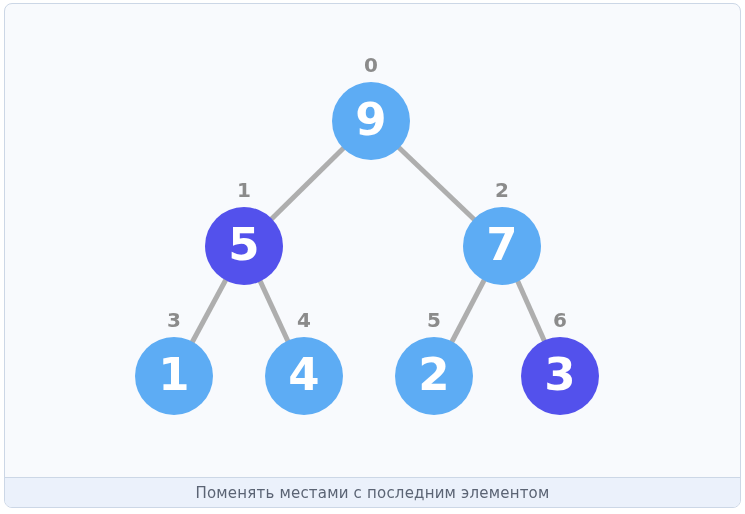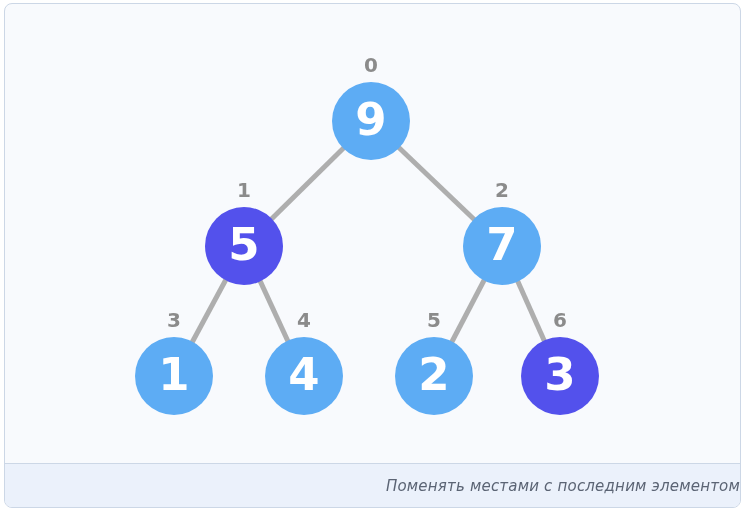--- a/index.html
+++ b/index.html
@@ -45,26 +45,25 @@
     padding-bottom: 3px;
   }
   .node-index-label {
     position: absolute;
     transform: translate(-50%, -100%);
     font-size: 20px;
     font-weight: bold;
     line-height: 1;
   }
   .caption-bar {
-    height: 44px;
+    height: 30px;
     border-top: 1px solid #ccd7e6;
     display: flex;
     align-items: center;
-    justify-content: flex-end;
-    font-style: italic;
+    justify-content: center;
   }
   .caption-text {
     font-size: 15px;
     letter-spacing: 0.2px;
   }
 </style>
 </head>
 <body>
 
 <div class="card" style="background: rgb(248, 250, 253); border-color: rgb(204, 215, 230);">

